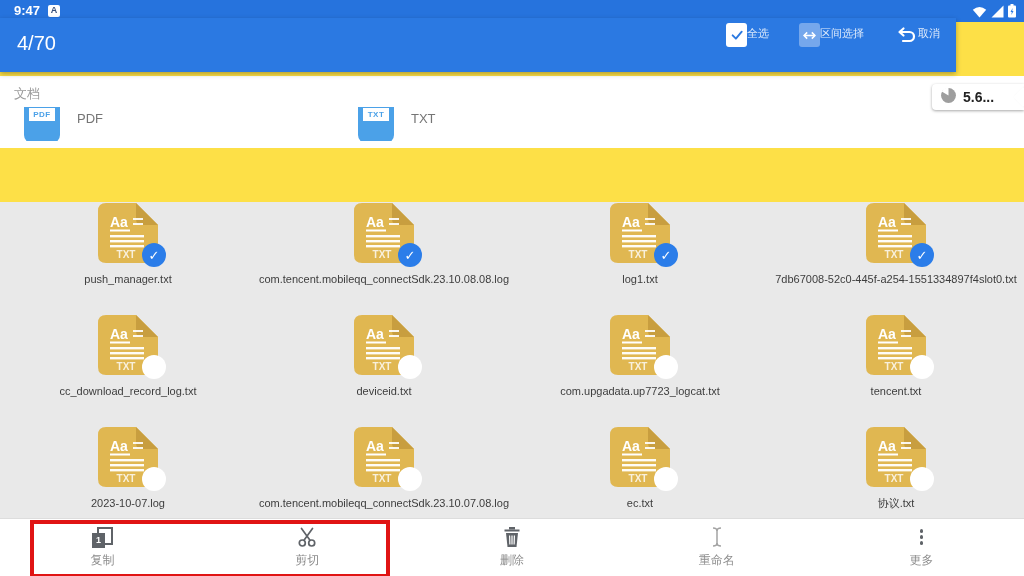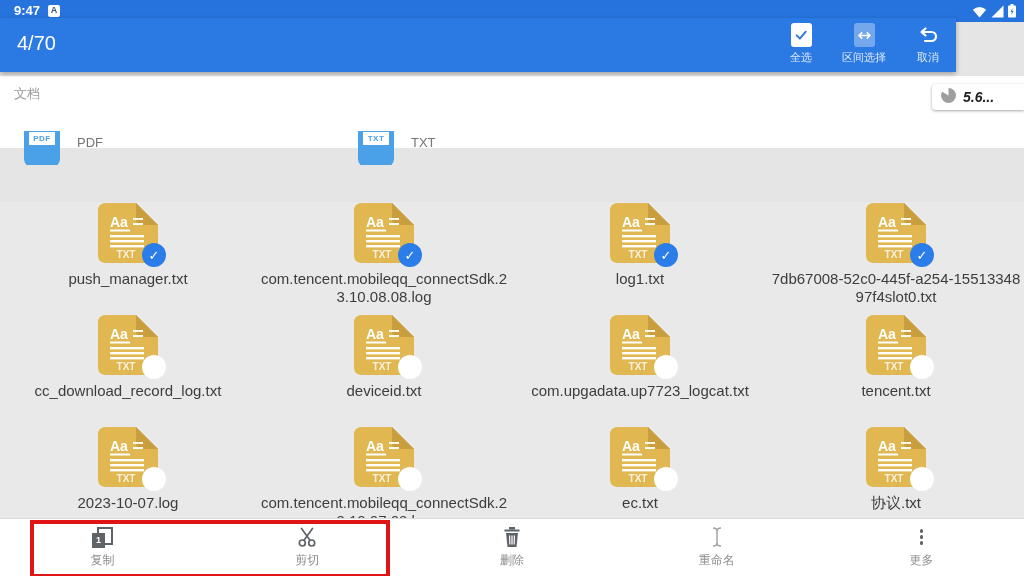--- a/index.html
+++ b/index.html
@@ -1,65 +1,65 @@
 <!DOCTYPE html>
 <html><head>
 <meta charset="utf-8">
 <style>
   html,body { margin:0; padding:0; }
   body { font-family:"Liberation Sans","DejaVu Sans",sans-serif; background:#555; }
-  .screen { position:relative; width:1024px; height:576px; overflow:hidden; background:#e5e5e5; }
+  .screen { position:relative; width:1024px; height:576px; overflow:hidden; background:#fde047; }
 
   
   .status-bar { position:absolute; left:0; top:0; width:1024px; height:22px; background:#2673dd; z-index:6; }
   .status-left { position:absolute; left:14px; top:3px; display:flex; align-items:center; gap:8px; }
   .status-time { color:#fff; font-size:13px; font-weight:bold; }
   .notif-icon { width:12px; height:12px; background:#fff; border-radius:2px; color:#38507a; font-size:9px; font-weight:bold; display:flex; align-items:center; justify-content:center; line-height:1; }
   .status-right { position:absolute; right:8px; top:4px; display:flex; align-items:flex-end; gap:4px; }
 
   
   .app-bar { position:absolute; left:0; top:18px; width:956px; height:54px; background:#2b79e2; box-shadow:0 2px 5px rgba(0,0,0,.3); z-index:6; }
   .sel-count { position:absolute; left:17px; top:14px; color:#fff; font-size:20px; }
   .appbar-actions { position:absolute; right:16px; top:5px; display:flex; }
-  .ab-action { display:flex; flex-direction:column; align-items:center; margin-left:30px; cursor:pointer; }
+  .ab-action { display:flex; flex-direction:row; margin-left:30px; cursor:pointer; }
   .ab-action .ico { height:24px; display:flex; align-items:center; justify-content:center; }
   .ab-label { margin-top:3px; font-size:11px; color:rgba(255,255,255,.85); white-space:nowrap; }
   .chk-box { width:21px; height:21px; background:#fff; border-radius:3px; display:flex; align-items:center; justify-content:center; }
   .range-box { width:21px; height:21px; background:rgba(255,255,255,.35); border-radius:3px; display:flex; align-items:center; justify-content:center; }
 
   
   .category-card { position:absolute; left:0; top:76px; width:1024px; height:72px; background:#fff; }
   .cat-title { position:absolute; left:14px; top:9px; font-size:13px; color:#9b9b9b; }
-  .cat-item { position:absolute; top:107px; display:flex; align-items:flex-start; cursor:pointer;margin-top:24px; }
+  .cat-item { position:absolute; top:107px; display:flex; align-items:flex-start; cursor:pointer; }
   .cat-item.c0 { left:24px; } .cat-item.c1 { left:358px; } .cat-item.c2 { left:694px; }
   .cat-icon { position:relative; width:36px; height:34px; overflow:hidden; }
   .cat-icon .inner { position:absolute; left:0; top:-10px; width:36px; height:46px; border-radius:8px; background:#4ba1e8; }
   .cat-icon .inner.ebook { background:#64c2ee; }
   .cat-icon .band { position:absolute; left:5px; right:5px; top:11px; height:13px; background:#fff; display:flex; align-items:center; justify-content:center; font-size:8px; font-weight:bold; color:#4ba1e8; letter-spacing:.5px; }
   .cat-icon .inner.ebook .band { color:#64c2ee; font-size:7px; }
   .cat-label { margin-left:17px; margin-top:4px; font-size:13px; color:#757575; }
 
   
   .storage-badge { position:absolute; top:84px; right:0; width:84px; height:26px; background:#fff; border-radius:4px 0 0 4px; box-shadow:0 1px 3px rgba(0,0,0,.35); display:flex; align-items:center; padding-left:8px; gap:6px; z-index:5; cursor:pointer; }
   .storage-badge::before { content:""; position:absolute; right:-6px; top:6px; width:14px; height:14px; background:#fff; transform:rotate(45deg); box-shadow:1px -1px 2px rgba(0,0,0,.15); }
-  .storage-text { font-size:14px; font-weight:bold; color:#222; position:relative;font-style:italic; }
+  .storage-text { font-size:14px; font-weight:bold; color:#222; position:relative; }
 
   
   .section-header { position:absolute; left:0; top:167px; width:1024px; height:34px; background:#fff; display:flex; align-items:center; }
   .section-title { margin-left:14px; font-size:16px; color:#333; }
 
   
   .file-grid { position:absolute; left:0; top:202px; width:1024px; height:374px; background:#e9e9e9; box-sizing:border-box; display:grid; grid-template-columns:repeat(4,256px); grid-auto-rows:112px; }
   .file-cell { text-align:center; cursor:pointer; }
   .doc-wrap { position:relative; width:62px; height:62px; margin:0 auto; }
   .doc-icon { display:block; }
   .badge-check { position:absolute; right:-7px; bottom:-3px; width:24px; height:24px; border-radius:50%; background:#2b7de9; color:#fff; font-size:13px; font-weight:bold; display:flex; align-items:center; justify-content:center; }
   .badge-check.is-off { background:#fff; }
   .badge-check.is-off .glyph { visibility:hidden; }
-  .file-name { max-width:252px; margin:6px auto 0; font-size:15px; color:#3d3d3d; line-height:18px; word-break:break-all; }
+  .file-name { max-width:252px; margin:6px auto 0; font-size:11px; color:#3d3d3d; line-height:18px; word-break:break-all; }
 
   
   .toolbar { position:absolute; left:0; bottom:0; width:1024px; height:57px; background:#fff; border-top:1px solid #ddd; display:flex; z-index:10; }
   .tb-item { flex:1; display:flex; flex-direction:column; align-items:center; justify-content:center; gap:4px; cursor:pointer; }
   .tb-item .ico { height:22px; display:flex; align-items:center; justify-content:center; }
   .tb-label { font-size:12px; color:#8d8d8d; }
   .copy-ico { position:relative; width:21px; height:21px; }
   .copy-ico .back { position:absolute; right:0; top:0; width:12px; height:14px; border:2px solid #5f6368; background:#fff; }
   .copy-ico .front { position:absolute; left:0; bottom:0; width:13px; height:15px; background:#5f6368; color:#fff; font-size:9px; font-weight:bold; display:flex; align-items:center; justify-content:center; }
   .more-dots { display:flex; flex-direction:column; gap:2.5px; }

